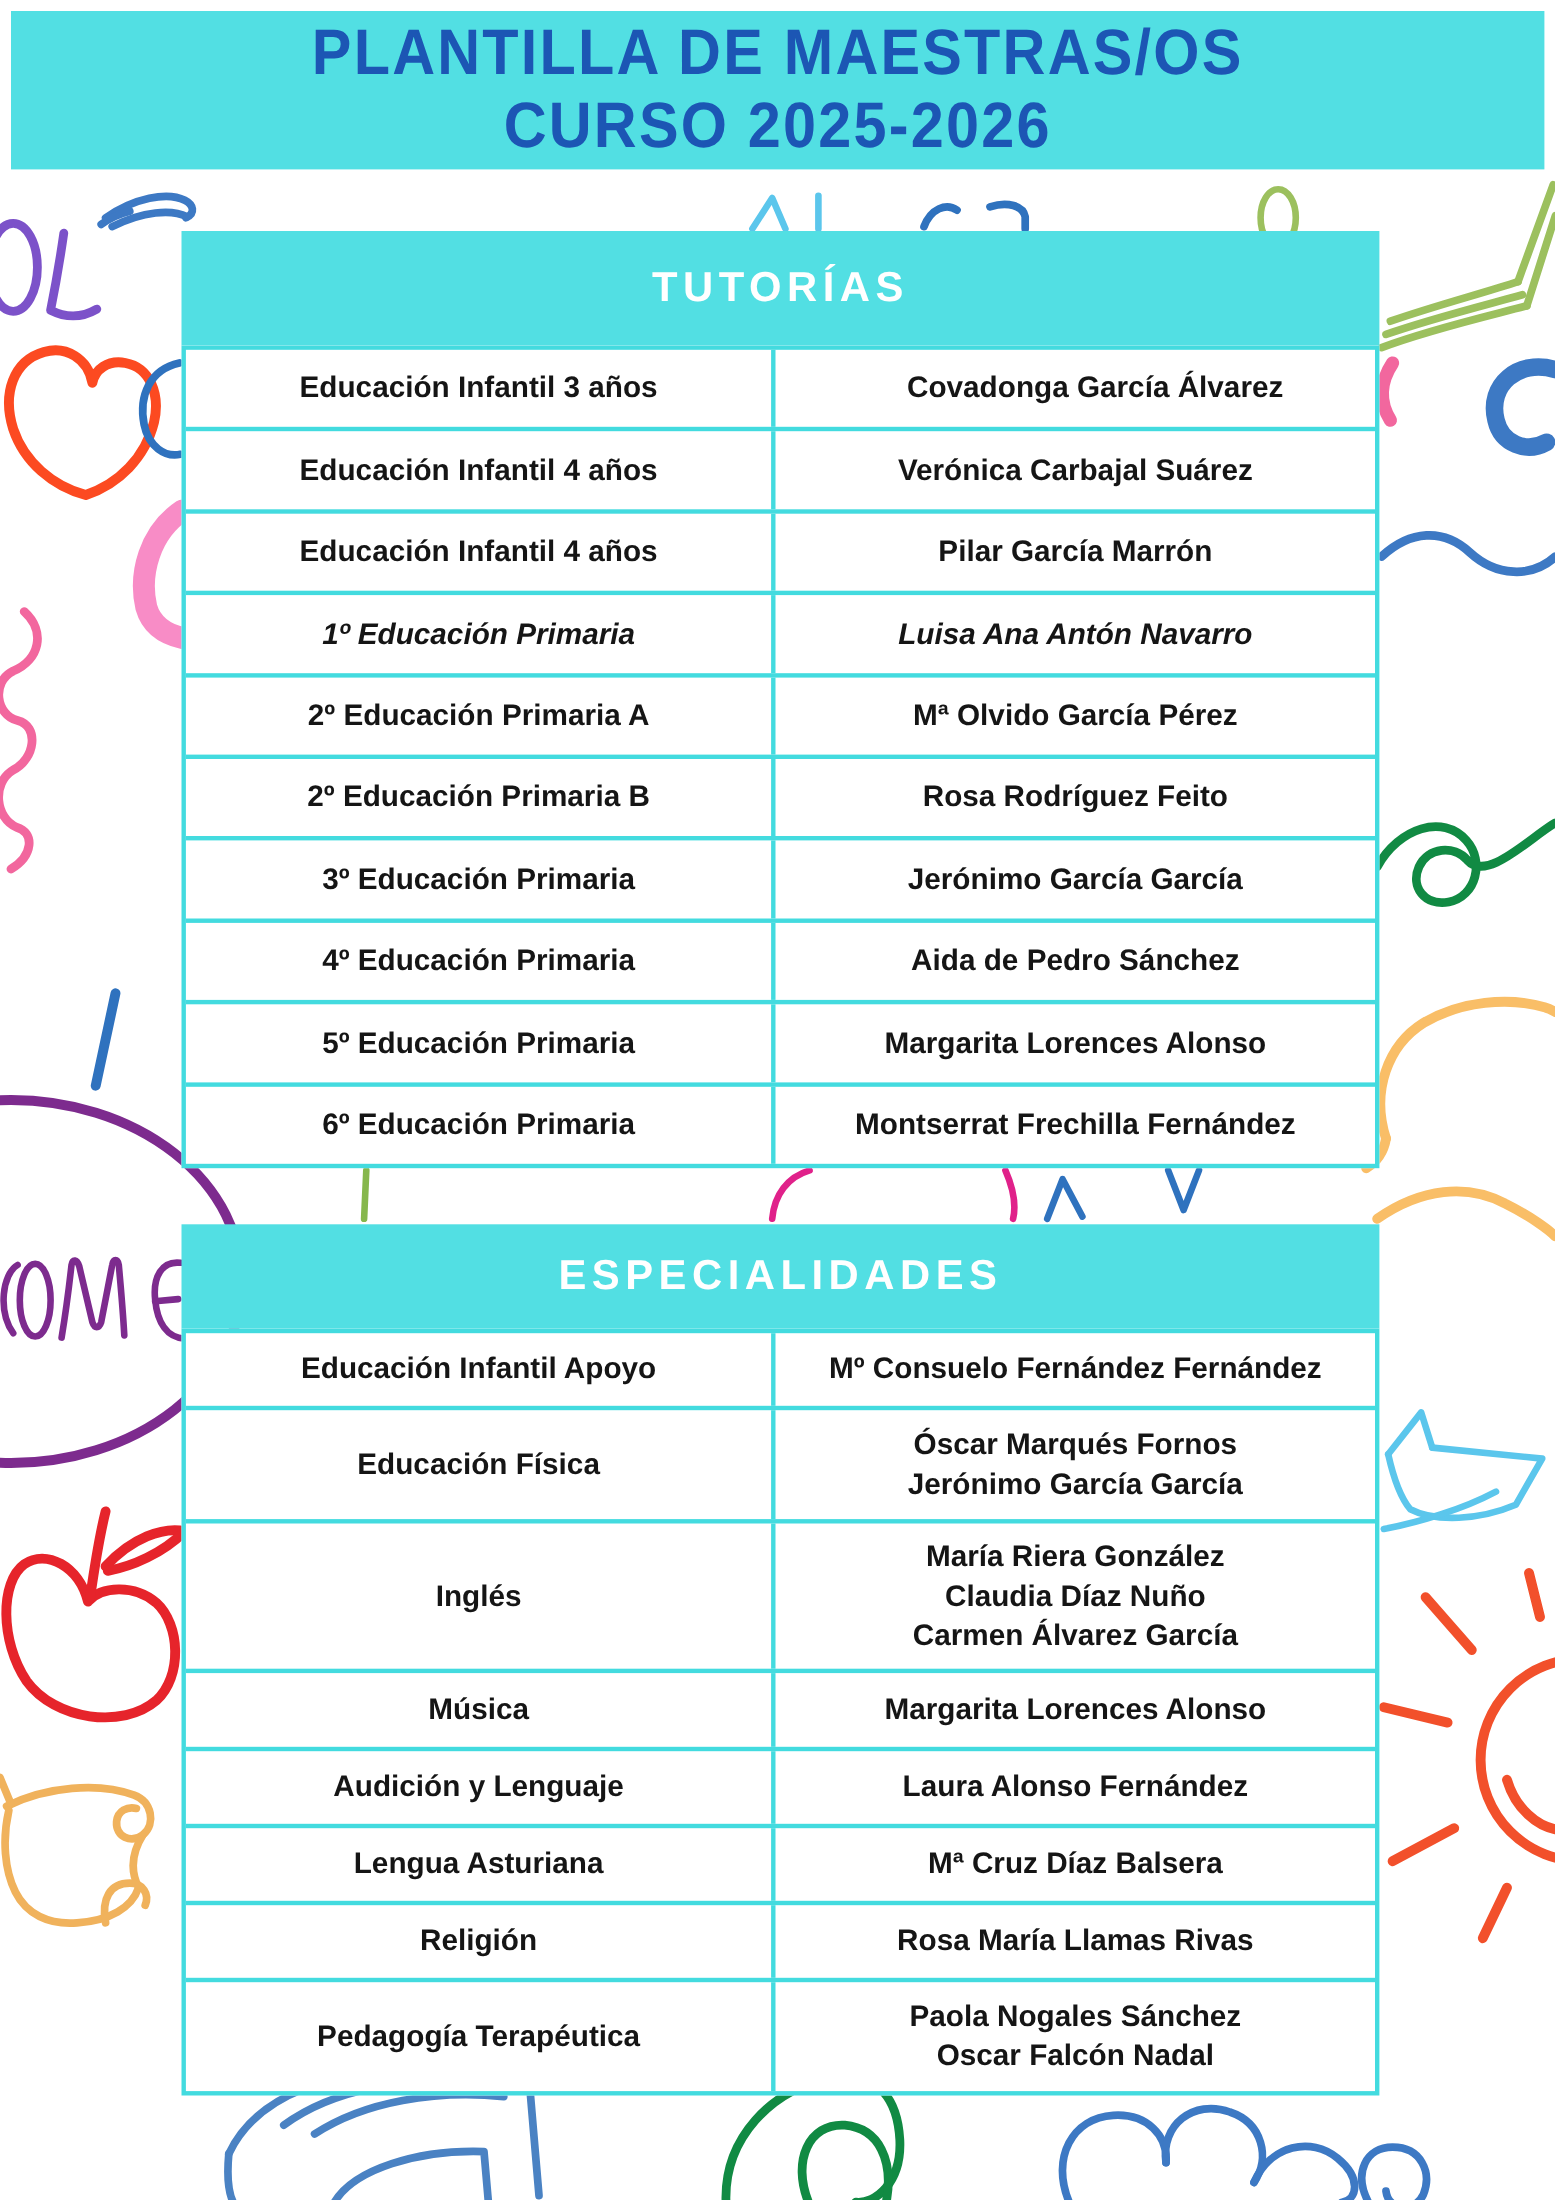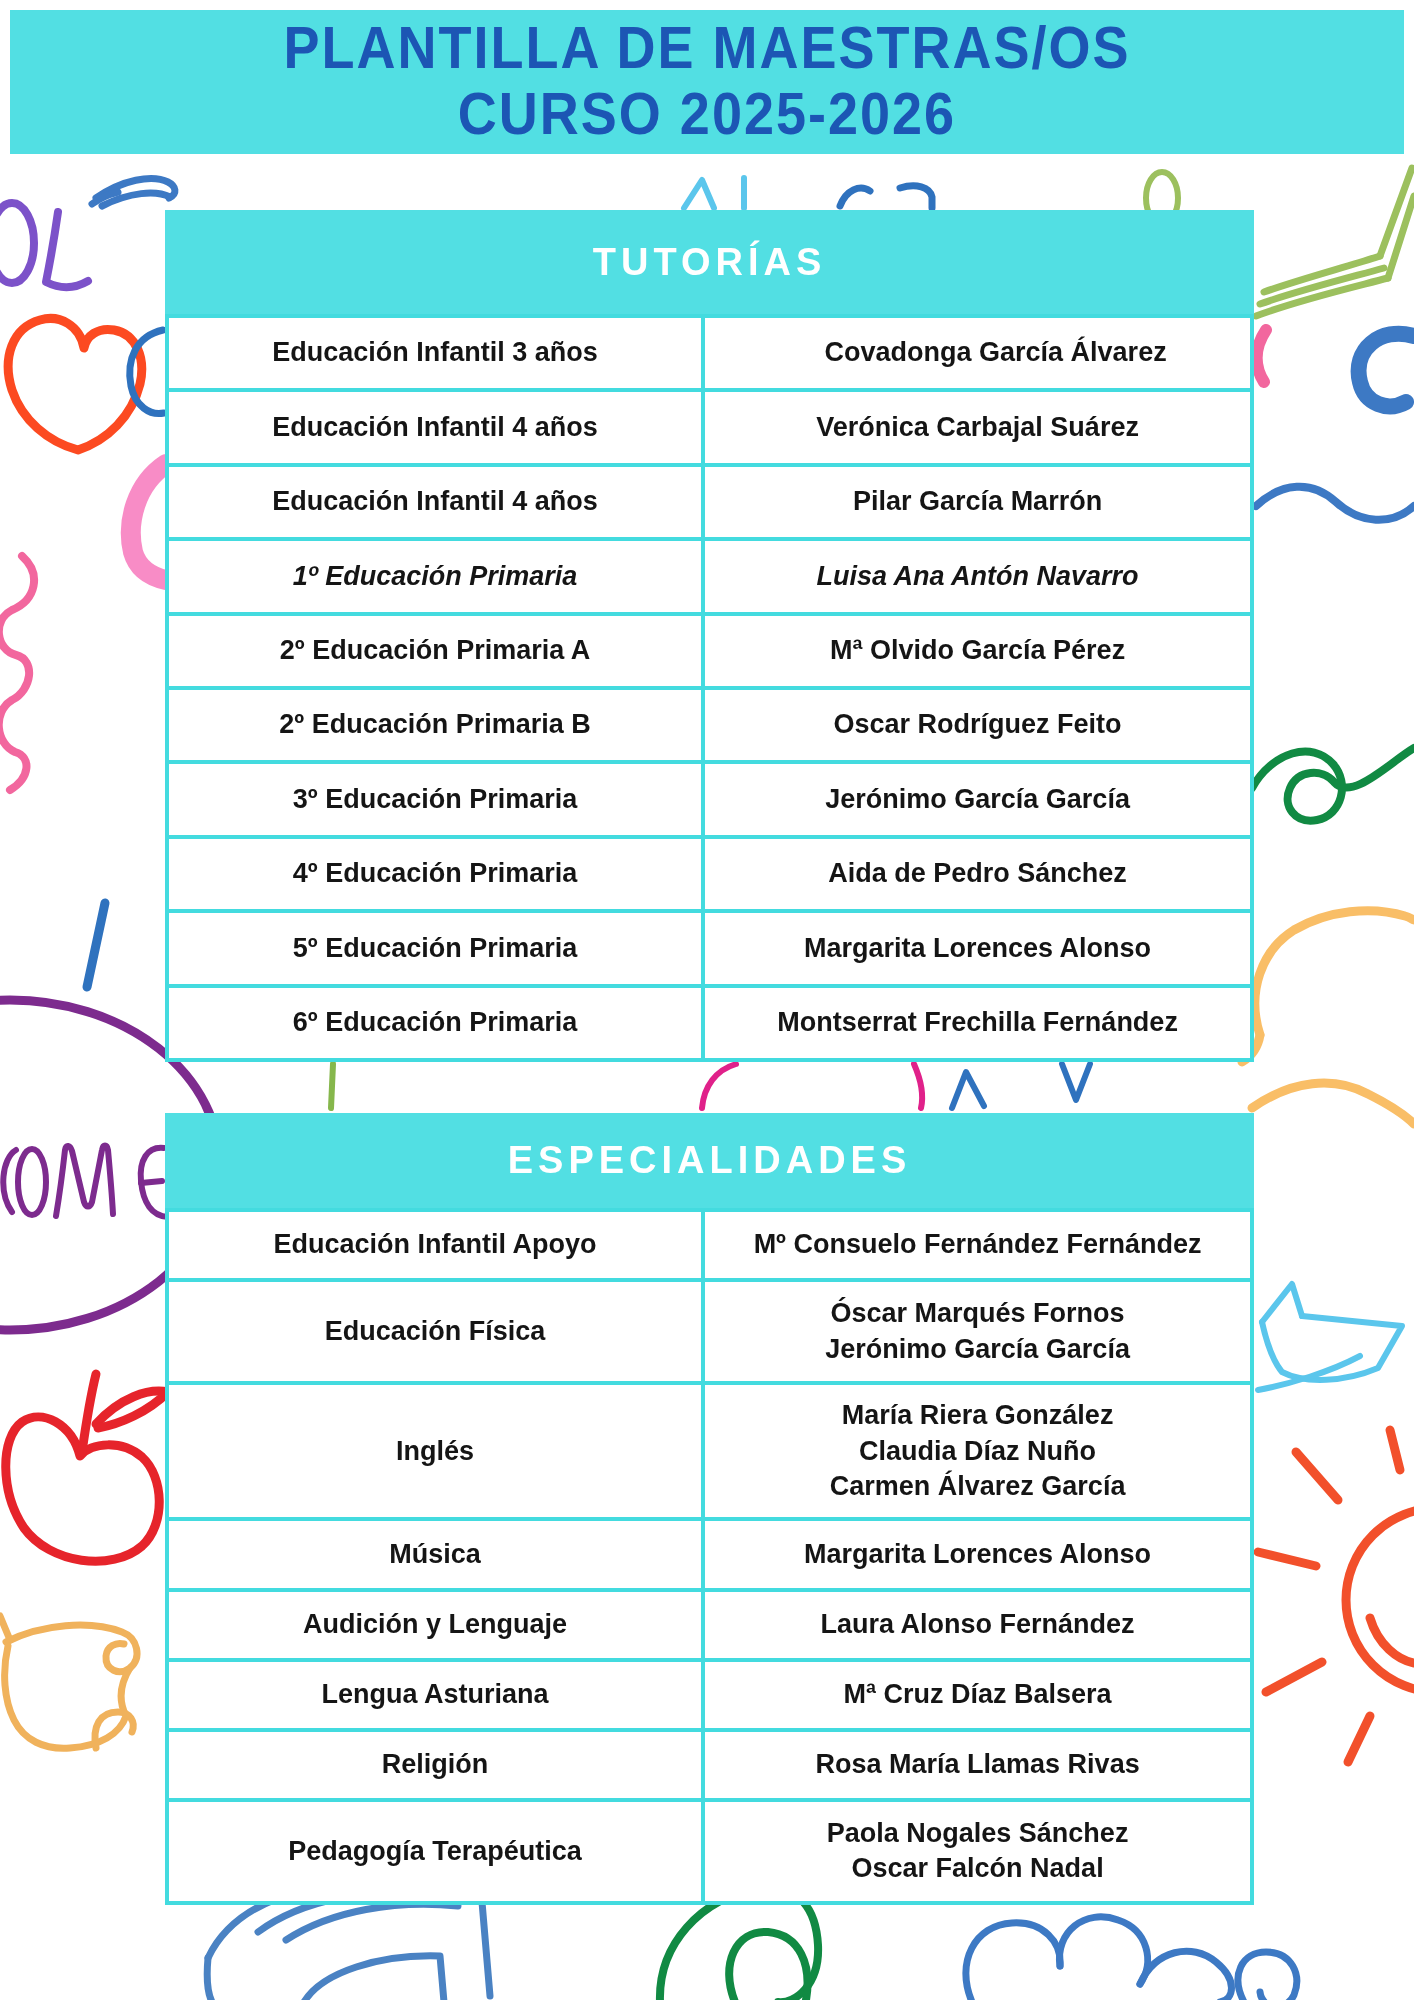--- a/index.html
+++ b/index.html
@@ -227,21 +227,21 @@
         </div>
         <div class="row" style="flex-grow: 1;">
           <div class="cell left">2º Educación Primaria A</div>
           <div class="cell right">
             <div>Mª Olvido García Pérez</div>
           </div>
         </div>
         <div class="row" style="flex-grow: 1;">
           <div class="cell left">2º Educación Primaria B</div>
           <div class="cell right">
-            <div>Oscar Rodríguez Feito</div>
+            <div>Rosa Rodríguez Feito</div>
           </div>
         </div>
         <div class="row" style="flex-grow: 1;">
           <div class="cell left">3º Educación Primaria</div>
           <div class="cell right">
             <div>Jerónimo García García</div>
           </div>
         </div>
         <div class="row" style="flex-grow: 1;">
           <div class="cell left">4º Educación Primaria</div>

